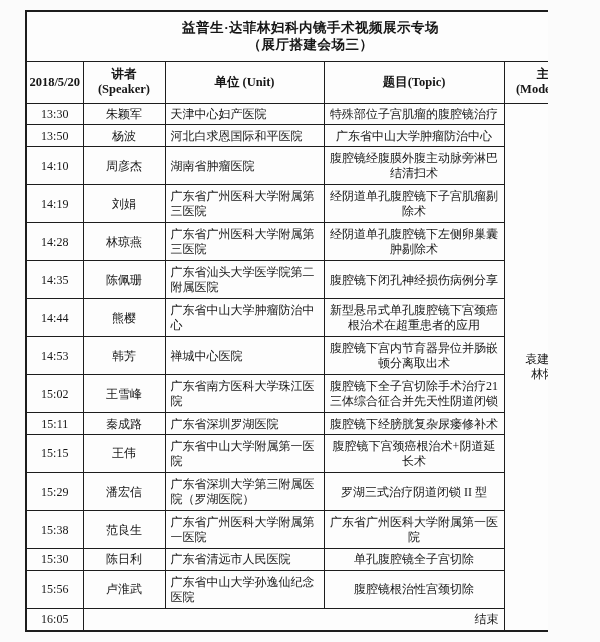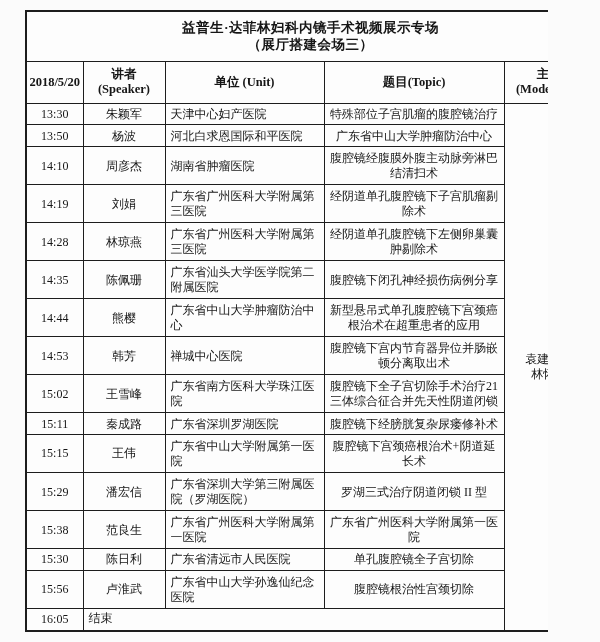--- a/index.html
+++ b/index.html
@@ -52,21 +52,21 @@
   .c-time { text-align: center; padding: 2px 2px; }
   .c-speaker { text-align: center; }
   .c-unit { text-align: left; }
   .c-topic { text-align: center; }
   .c-moderator {
     text-align: center;
     padding: 2px 18px;
     font-size: 12px;
     border-radius: 6px;
   }
-  .c-end { text-align: left; font-family: Liberation Mono, monospace; }
+  .c-end { text-align: right; }
 </style>
 </head>
 <body>
 
 <div class="page">
   <table class="schedule">
     <colgroup>
       <col style="width:57px">
       <col style="width:82px">
       <col style="width:159px">

